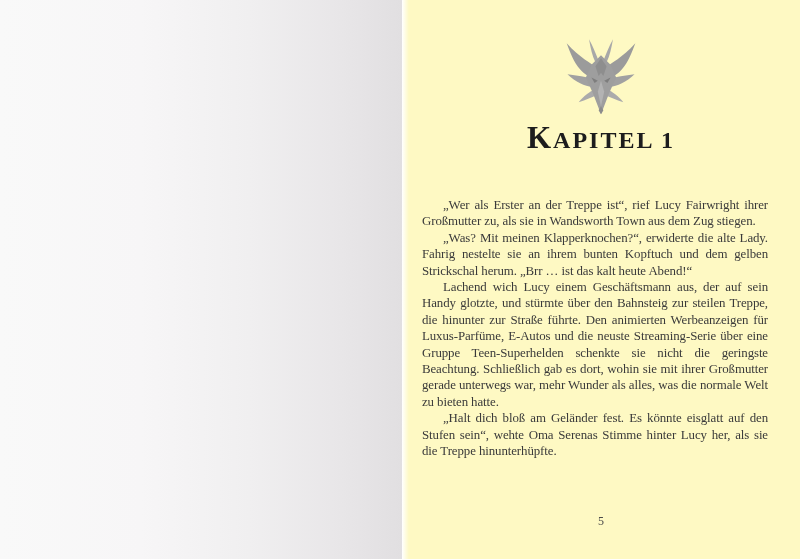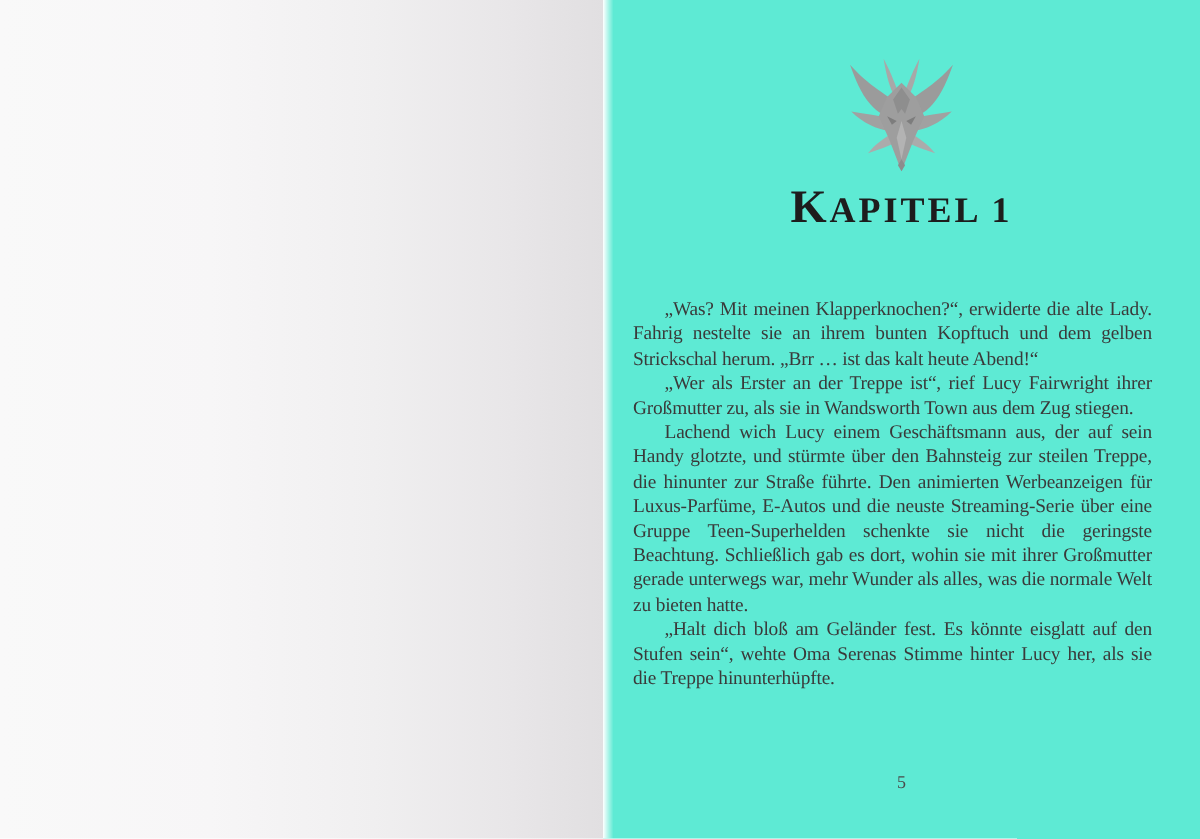--- a/index.html
+++ b/index.html
@@ -15,21 +15,21 @@
   .page-left {
     width: 402px; height: 100%;
     background: linear-gradient(to right,
       #f9f9f9 0%, #f7f6f7 35%, #f0eff0 62%,
       #e8e6e8 85%, #e1dfe1 100%);
   }
 
   
   .page-right {
     position: relative; flex: 1; height: 100%;
-    background: #5eead4;
+    background: #fef9c3;
   }
   .page-right::before {
     content: ""; position: absolute; left: 0; top: 0; bottom: 0; width: 7px;
     background: linear-gradient(to right, #ffffff, rgba(255,255,255,0));
     pointer-events: none;
   }
 
   .ornament { display: block; width: 80px; height: 83px; margin: 36px auto 0; }
 
   .chapter {
@@ -77,22 +77,22 @@
       <path d="M50 28 L57 38 L53 50 L50 46 L47 50 L43 38 Z" fill="#8e8e8e"></path>
       <path d="M38 52 L46 56 L42 59 Z" fill="#7d7d7d"></path>
       <path d="M62 52 L54 56 L58 59 Z" fill="#7d7d7d"></path>
       <path d="M50 56 L54 70 L50 88 L46 70 Z" fill="#b3b3b3"></path>
       <path d="M50 88 L53 93 L50 98 L47 93 Z" fill="#8c8c8c"></path>
     </svg>
 
     <h1 class="chapter">Kapitel 1</h1>
 
     <div class="body-text">
+      <p>„Wer als Erster an der Treppe ist“, rief Lucy Fairwright ihrer Großmutter zu, als sie in Wandsworth Town aus dem Zug stie­gen.</p>
       <p>„Was? Mit meinen Klapperknochen?“, erwiderte die alte Lady. Fahrig nestelte sie an ihrem bunten Kopftuch und dem gelben Strickschal herum. „Brr … ist das kalt heute Abend!“</p>
-      <p>„Wer als Erster an der Treppe ist“, rief Lucy Fairwright ihrer Großmutter zu, als sie in Wandsworth Town aus dem Zug stie­gen.</p>
       <p>Lachend wich Lucy einem Geschäftsmann aus, der auf sein Handy glotzte, und stürmte über den Bahnsteig zur steilen Treppe, die hinunter zur Straße führte. Den animierten Werbe­anzeigen für Luxus-Parfüme, E-Autos und die neuste Strea­ming-Serie über eine Gruppe Teen-Superhelden schenkte sie nicht die geringste Beachtung. Schließlich gab es dort, wohin sie mit ihrer Großmutter gerade unterwegs war, mehr Wunder als alles, was die normale Welt zu bieten hatte.</p>
       <p>„Halt dich bloß am Geländer fest. Es könnte eisglatt auf den Stufen sein“, wehte Oma Serenas Stimme hinter Lucy her, als sie die Treppe hinunterhüpfte.</p>
     </div>
 
     <div class="pagenum">5</div>
 
   </div>
 </div>
 
 </body></html>

